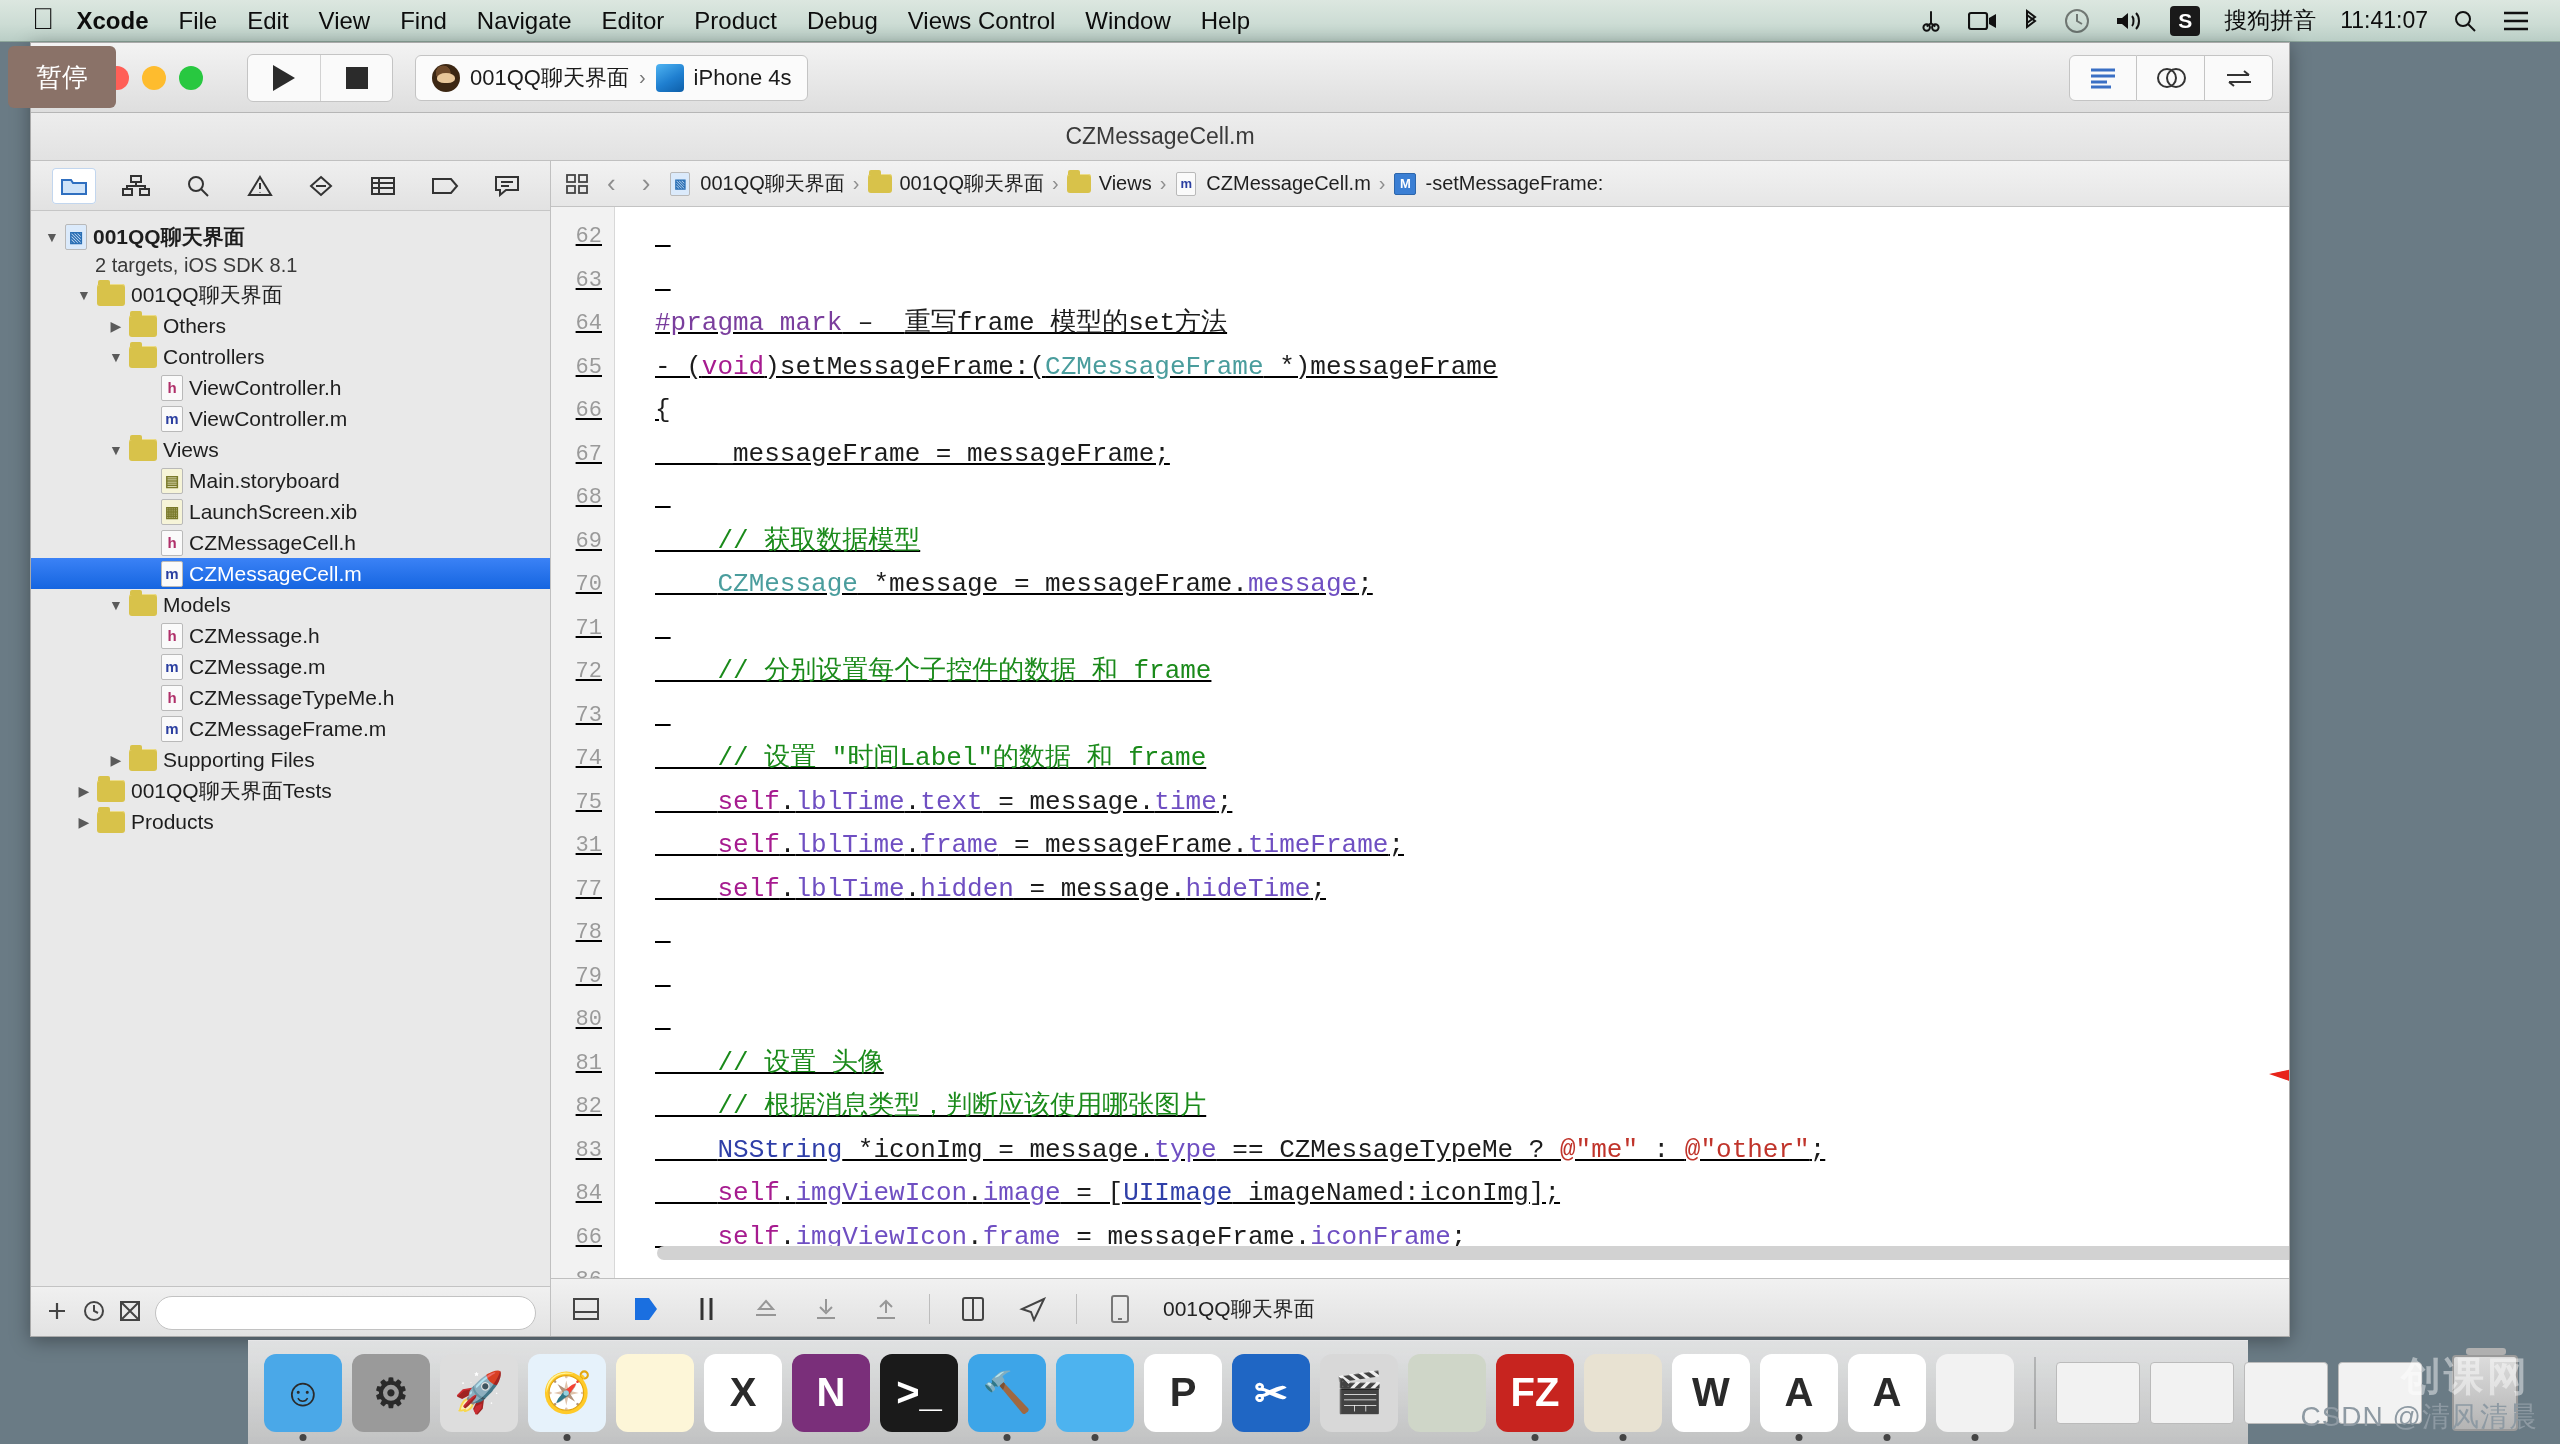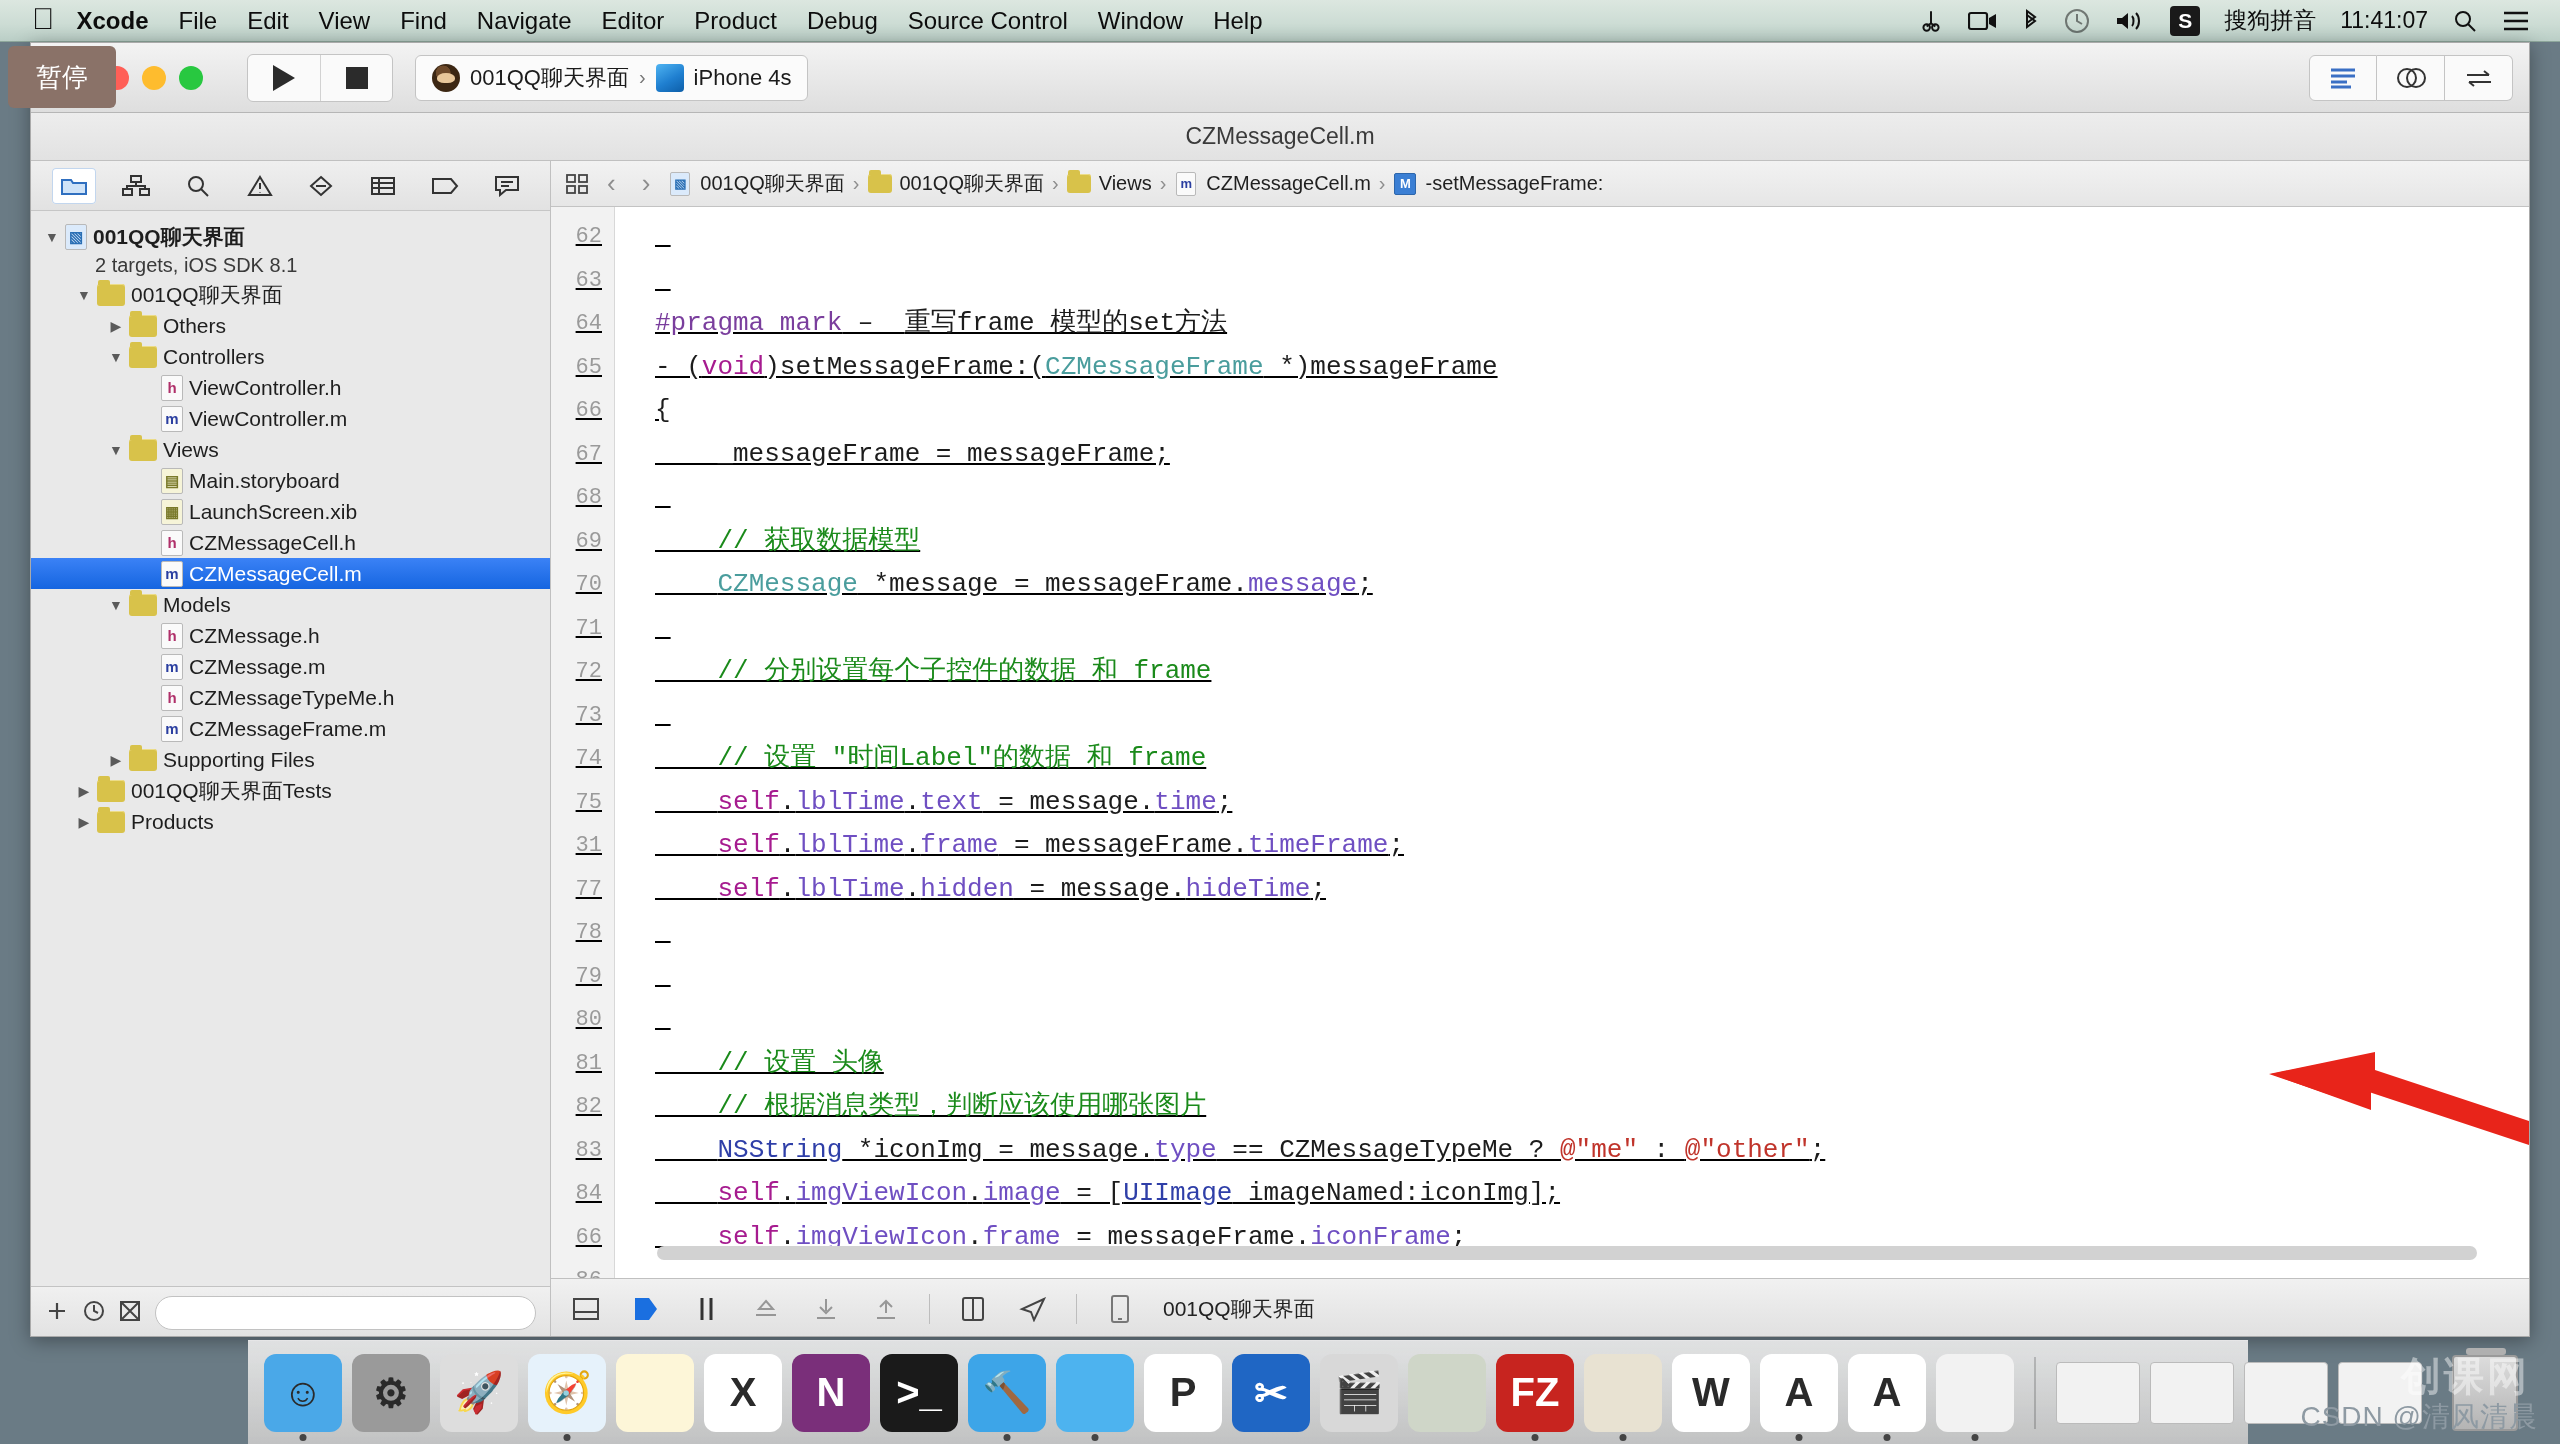--- a/index.html
+++ b/index.html
@@ -25,21 +25,21 @@
   .mb-ico svg { display:block; }
   .sogou-badge {
     background:#1a1a1a;color:#fff;font-weight:bold;font-size:21px;
     width:30px;height:30px;display:flex;align-items:center;justify-content:center;
     border-radius:4px;
   }
   .mb-text { font-size: 23px; color:#0d0d0d; white-space:nowrap; }
 
   
   .xwin {
-    position: absolute; top: 42px; left: 30px; width: 2500px; height: 1295px;
+    position: absolute; top: 42px; left: 30px; width: 2260px; height: 1295px;
     background: #e8e8e8; border: 1px solid #aaa;
     box-shadow: 0 4px 18px rgba(0,0,0,.35);
     overflow: hidden;
   }
 
   
   .xtoolbar {
     position: relative; height: 70px; width: 100%;
     background: linear-gradient(180deg,#f3f3f3,#dedede);
     border-bottom: 1px solid #b6b6b6;
@@ -246,21 +246,21 @@
     <div id="mb-items" style="display:flex;align-items:center;">
         <div class="mb-item app">Xcode</div>
         <div class="mb-item">File</div>
         <div class="mb-item">Edit</div>
         <div class="mb-item">View</div>
         <div class="mb-item">Find</div>
         <div class="mb-item">Navigate</div>
         <div class="mb-item">Editor</div>
         <div class="mb-item">Product</div>
         <div class="mb-item">Debug</div>
-        <div class="mb-item">Source Control</div>
+        <div class="mb-item">Views Control</div>
         <div class="mb-item">Window</div>
         <div class="mb-item">Help</div>
       </div>
 
     <div class="mb-right">
       <div class="mb-ico">
         <svg width="26" height="26" viewBox="0 0 24 24" fill="none" stroke="#111" stroke-width="1.8">
           <path d="M12 3v11"></path>
             <circle cx="8" cy="18" r="3"></circle>
             <circle cx="16" cy="18" r="3"></circle>

